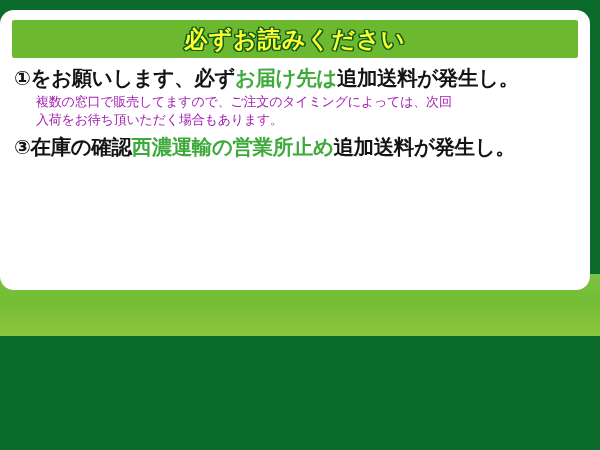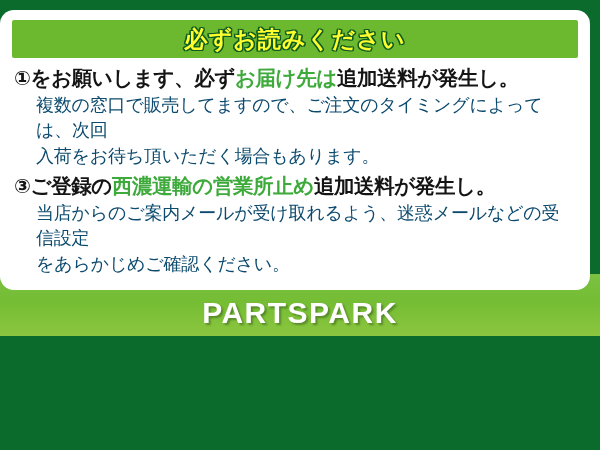--- a/index.html
+++ b/index.html
@@ -81,22 +81,22 @@
     white-space: nowrap;
   }
   .item-head.wrap { white-space: normal; }
   .num {
     font-size: 20px;
     font-weight: bold;
     color: #141414;
   }
   .hl { color: #3faa3c; }
   .item-body {
-    font-size: 18px;
-    color: #0c4a6e;
+    font-size: 13px;
+    color: #a21caf;
     line-height: 1.42;
     letter-spacing: -0.2px;
     margin: 1px 0 0 22px;
     white-space: pre-line;
   }
   .brand-row {
     position: absolute;
     left: 0;
     right: 0;
     bottom: 0;
@@ -130,25 +130,20 @@
     <div class="items">
 
       <div class="item">
         <div class="item-head"><span class="num">①</span><span>をお願いします、必ず</span><span class="hl">お届け先は</span><span>追加送料が発生し。</span></div>
         <div class="item-body">複数の窓口で販売してますので、ご注文のタイミングによっては、次回
 入荷をお待ち頂いただく場合もあります。</div>
       </div>
 
 
       <div class="item">
-        <div class="item-head"><span class="num">③</span><span>ご登録の</span><span class="hl">西濃運輸の営業所止め</span><span>追加送料が発生し。</span></div>
-        <div class="item-body">当店からのご案内メールが受け取れるよう、迷惑メールなどの受信設定
-をあらかじめご確認ください。</div>
+        <div class="item-head"><span class="num">③</span><span>在庫の確認</span><span class="hl">西濃運輸の営業所止め</span><span>追加送料が発生し。</span></div>
       </div>
 
     </div>
   </div>
 
-  <div class="brand-row">
-    <span class="brand">PARTSPARK</span>
-  </div>
 
 </div>
 
 </body></html>

